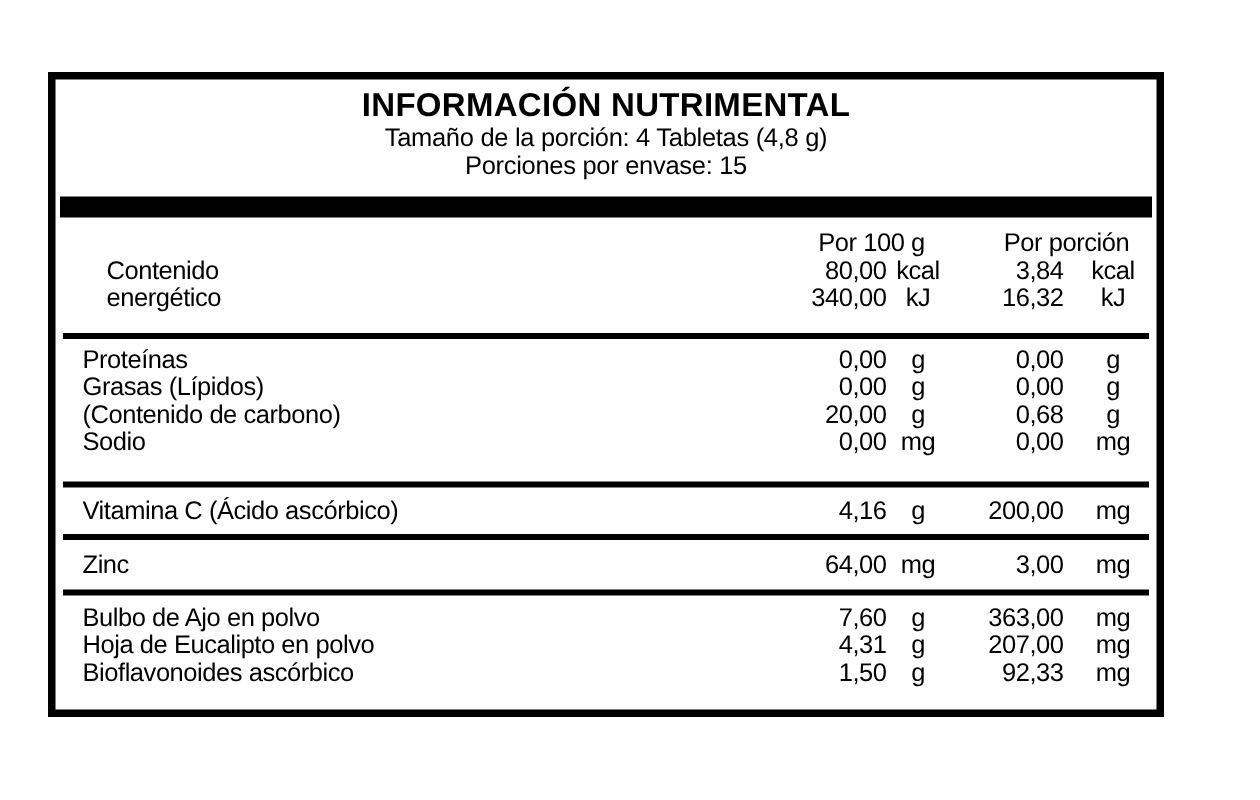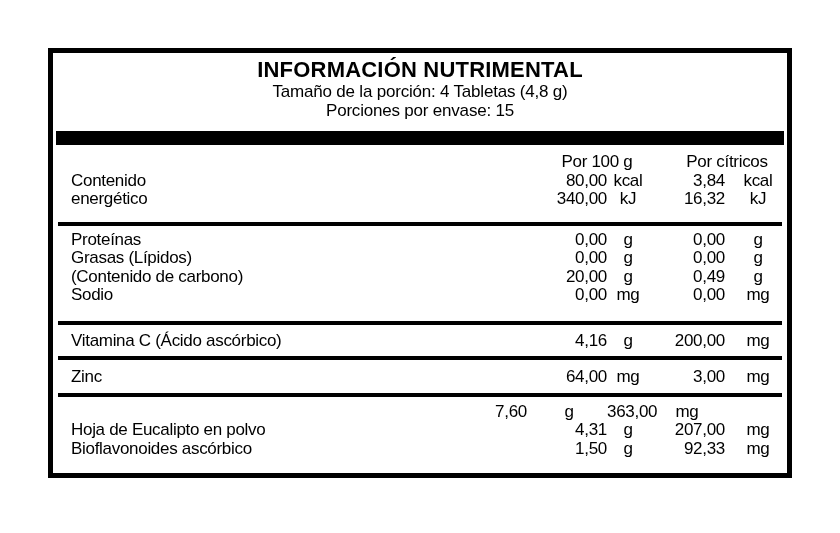--- a/index.html
+++ b/index.html
@@ -10,21 +10,21 @@
   .canvas {
     position: relative;
     width: 840px;
     height: 533px;
     background: #ffffff;
     font-family: "Liberation Sans", "DejaVu Sans", sans-serif;
     color: #000000;
   }
   .label-box {
     position: absolute;
-    left: 48px;
+    left: 32px;
     top: 48px;
     width: 744px;
     height: 430px;
     box-sizing: border-box;
     border: 5px solid #000000;
     background: #ffffff;
     overflow: hidden;
   }
   .hdr {
     text-align: center;
@@ -45,21 +45,21 @@
     height: 14px;
     background: #000000;
     margin: 11px 3px 0 3px;
   }
   .rule {
     height: 4px;
     background: #000000;
     margin: 0 5px;
   }
   .sec { }
-  .sec-energy  { padding: 8px 0 13px 0; }
+  .sec-energy  { padding: 8px 0 13px 16px; }
   .sec-macros  { padding: 5px 0 16px 0; }
   .sec-vit     { padding: 7px 0 6px 0; }
   .sec-zinc    { padding: 8px 0 6px 0; }
   .sec-herbs   { padding: 6px 0 5px 0; }
   .nrow {
     display: grid;
     grid-template-columns: 1fr 80px 38px 80px 62px;
     line-height: 18.5px;
     font-size: 17px;
     letter-spacing: -0.3px;
@@ -96,21 +96,21 @@
       <div class="hdr-sub">Tamaño de la porción: 4 Tabletas (4,8 g)</div>
       <div class="hdr-sub">Porciones por envase: 15</div>
     </div>
 
     <div class="bar"></div>
 
     <div class="sec sec-energy">
       <div class="nrow">
         <div class="lbl"></div>
         <div class="colhead1">Por 100 g</div>
-        <div class="colhead2">Por cítricos</div>
+        <div class="colhead2">Por porción</div>
       </div>
       <div class="nrow">
         <div class="lbl">Contenido</div>
         <div class="num">80,00</div>
         <div class="unit">kcal</div>
         <div class="num">3,84</div>
         <div class="unit">kcal</div>
       </div>
       <div class="nrow">
         <div class="lbl">energético</div>
@@ -135,21 +135,21 @@
         <div class="lbl">Grasas (Lípidos)</div>
         <div class="num">0,00</div>
         <div class="unit">g</div>
         <div class="num">0,00</div>
         <div class="unit">g</div>
       </div>
       <div class="nrow">
         <div class="lbl">(Contenido de carbono)</div>
         <div class="num">20,00</div>
         <div class="unit">g</div>
-        <div class="num">0,49</div>
+        <div class="num">0,68</div>
         <div class="unit">g</div>
       </div>
       <div class="nrow">
         <div class="lbl">Sodio</div>
         <div class="num">0,00</div>
         <div class="unit">mg</div>
         <div class="num">0,00</div>
         <div class="unit">mg</div>
       </div>
     </div>
@@ -175,20 +175,21 @@
         <div class="unit">mg</div>
         <div class="num">3,00</div>
         <div class="unit">mg</div>
       </div>
     </div>
 
     <div class="rule"></div>
 
     <div class="sec sec-herbs">
       <div class="nrow">
+        <div class="lbl">Bulbo de Ajo en polvo</div>
         <div class="num">7,60</div>
         <div class="unit">g</div>
         <div class="num">363,00</div>
         <div class="unit">mg</div>
       </div>
       <div class="nrow">
         <div class="lbl">Hoja de Eucalipto en polvo</div>
         <div class="num">4,31</div>
         <div class="unit">g</div>
         <div class="num">207,00</div>

